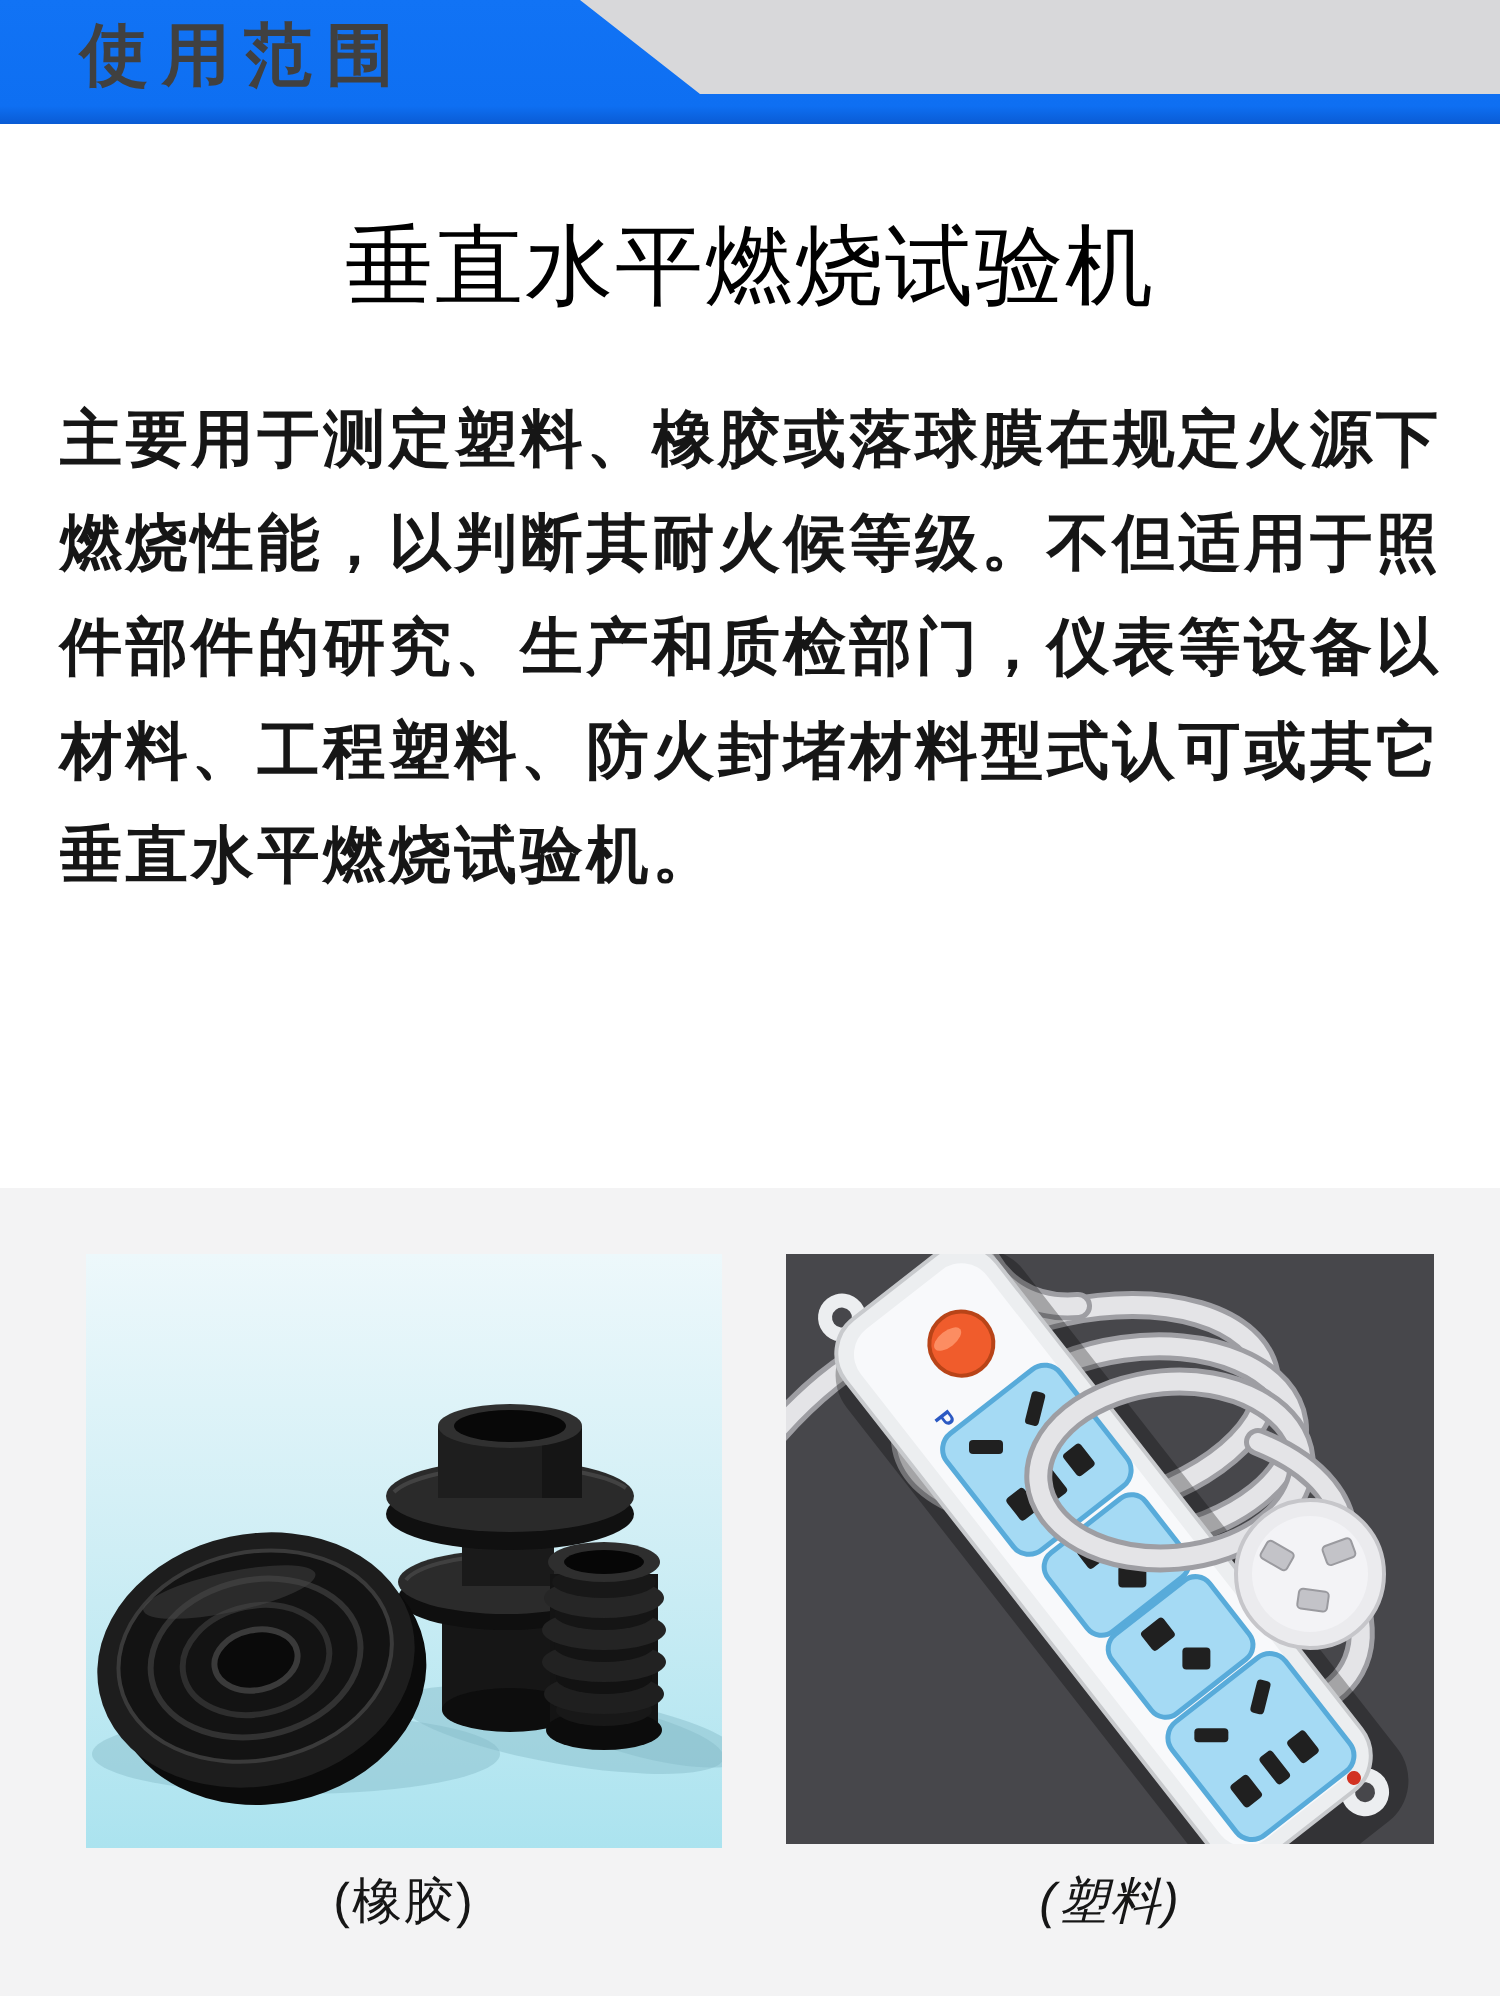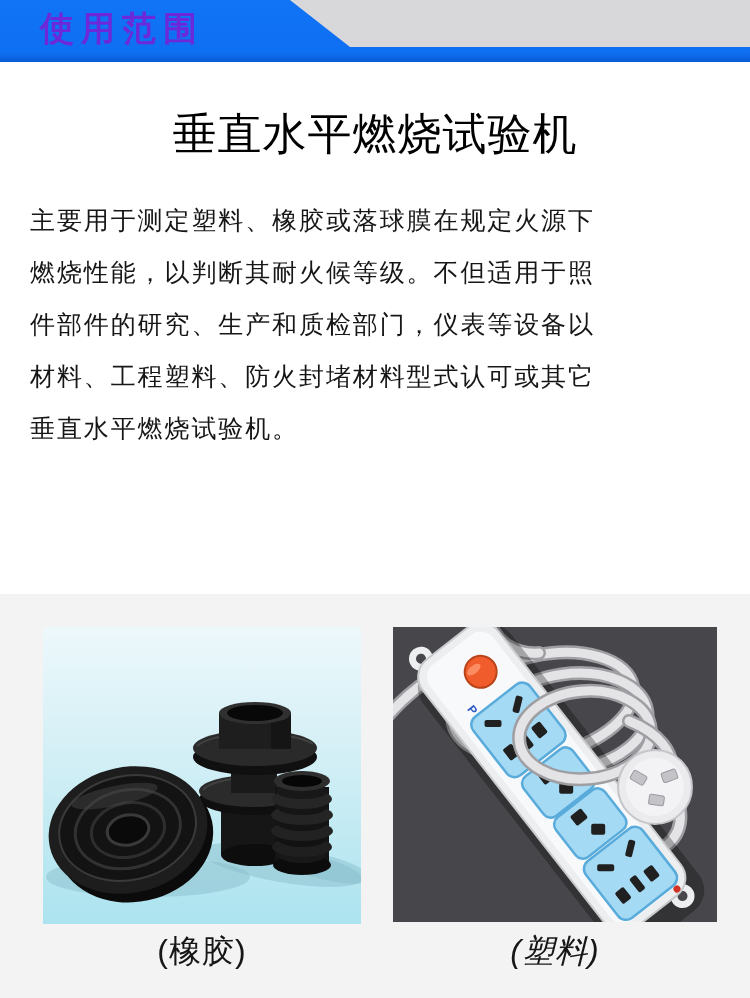--- a/index.html
+++ b/index.html
@@ -17,49 +17,49 @@
     position: absolute; left: 0; top: 0; width: 750px; height: 47px;
     background: #d8d8da;
   }
   .banner-ribbon {
     position: absolute; left: 0; top: 0; width: 750px; height: 62px;
     background: linear-gradient(180deg, #1173f5 0px, #0e6ff2 53px, #0a5bd4 62px);
     clip-path: polygon(0 0, 290px 0, 350px 47px, 750px 47px, 750px 62px, 0 62px);
   }
   .banner-label {
     position: absolute; left: 40px; top: 0; height: 57px; line-height: 57px;
-    color: #6d28d9; font-size: 34px; font-weight: 700; letter-spacing: 7px;
+    color: #404040; font-size: 34px; font-weight: 700; letter-spacing: 7px;
   }
 
   
   .title {
     position: absolute; left: 0; top: 104px; width: 750px; margin: 0;
     text-align: center; color: #000000;
     font-size: 44px; font-weight: 400; letter-spacing: 1px; line-height: 60px;
   }
 
   
   .desc { position: absolute; left: 30px; top: 194px; width: 690px; }
   .desc-line {
     height: 52px; line-height: 52px; white-space: nowrap;
-    font-size: 25px; letter-spacing: 1.9px; color: #161616;
+    font-size: 31px; letter-spacing: 1.9px; color: #161616; font-weight: bold;
   }
 
   
   .gallery {
     position: absolute; left: 0; top: 594px; width: 750px; height: 404px;
     background: #f3f3f4;
   }
   .photo { position: absolute; overflow: hidden; }
   .photo svg { display: block; }
   .photo-rubber  { left: 43px;  top: 33px; width: 318px; height: 297px; }
   .photo-plastic { left: 393px; top: 33px; width: 324px; height: 295px; }
   .caption {
     position: absolute; top: 340px; height: 34px; line-height: 34px;
-    text-align: center; color: #161616; font-size: 32px; letter-spacing: 1px;
+    text-align: center; color: #161616; font-size: 25px; letter-spacing: 1px;
   }
   .caption-rubber  { left: 43px;  width: 318px; }
   .caption-plastic { left: 393px; width: 324px; font-style: italic; }
 </style>
 </head>
 <body>
 
 <div class="page">
 
   <div class="banner">

